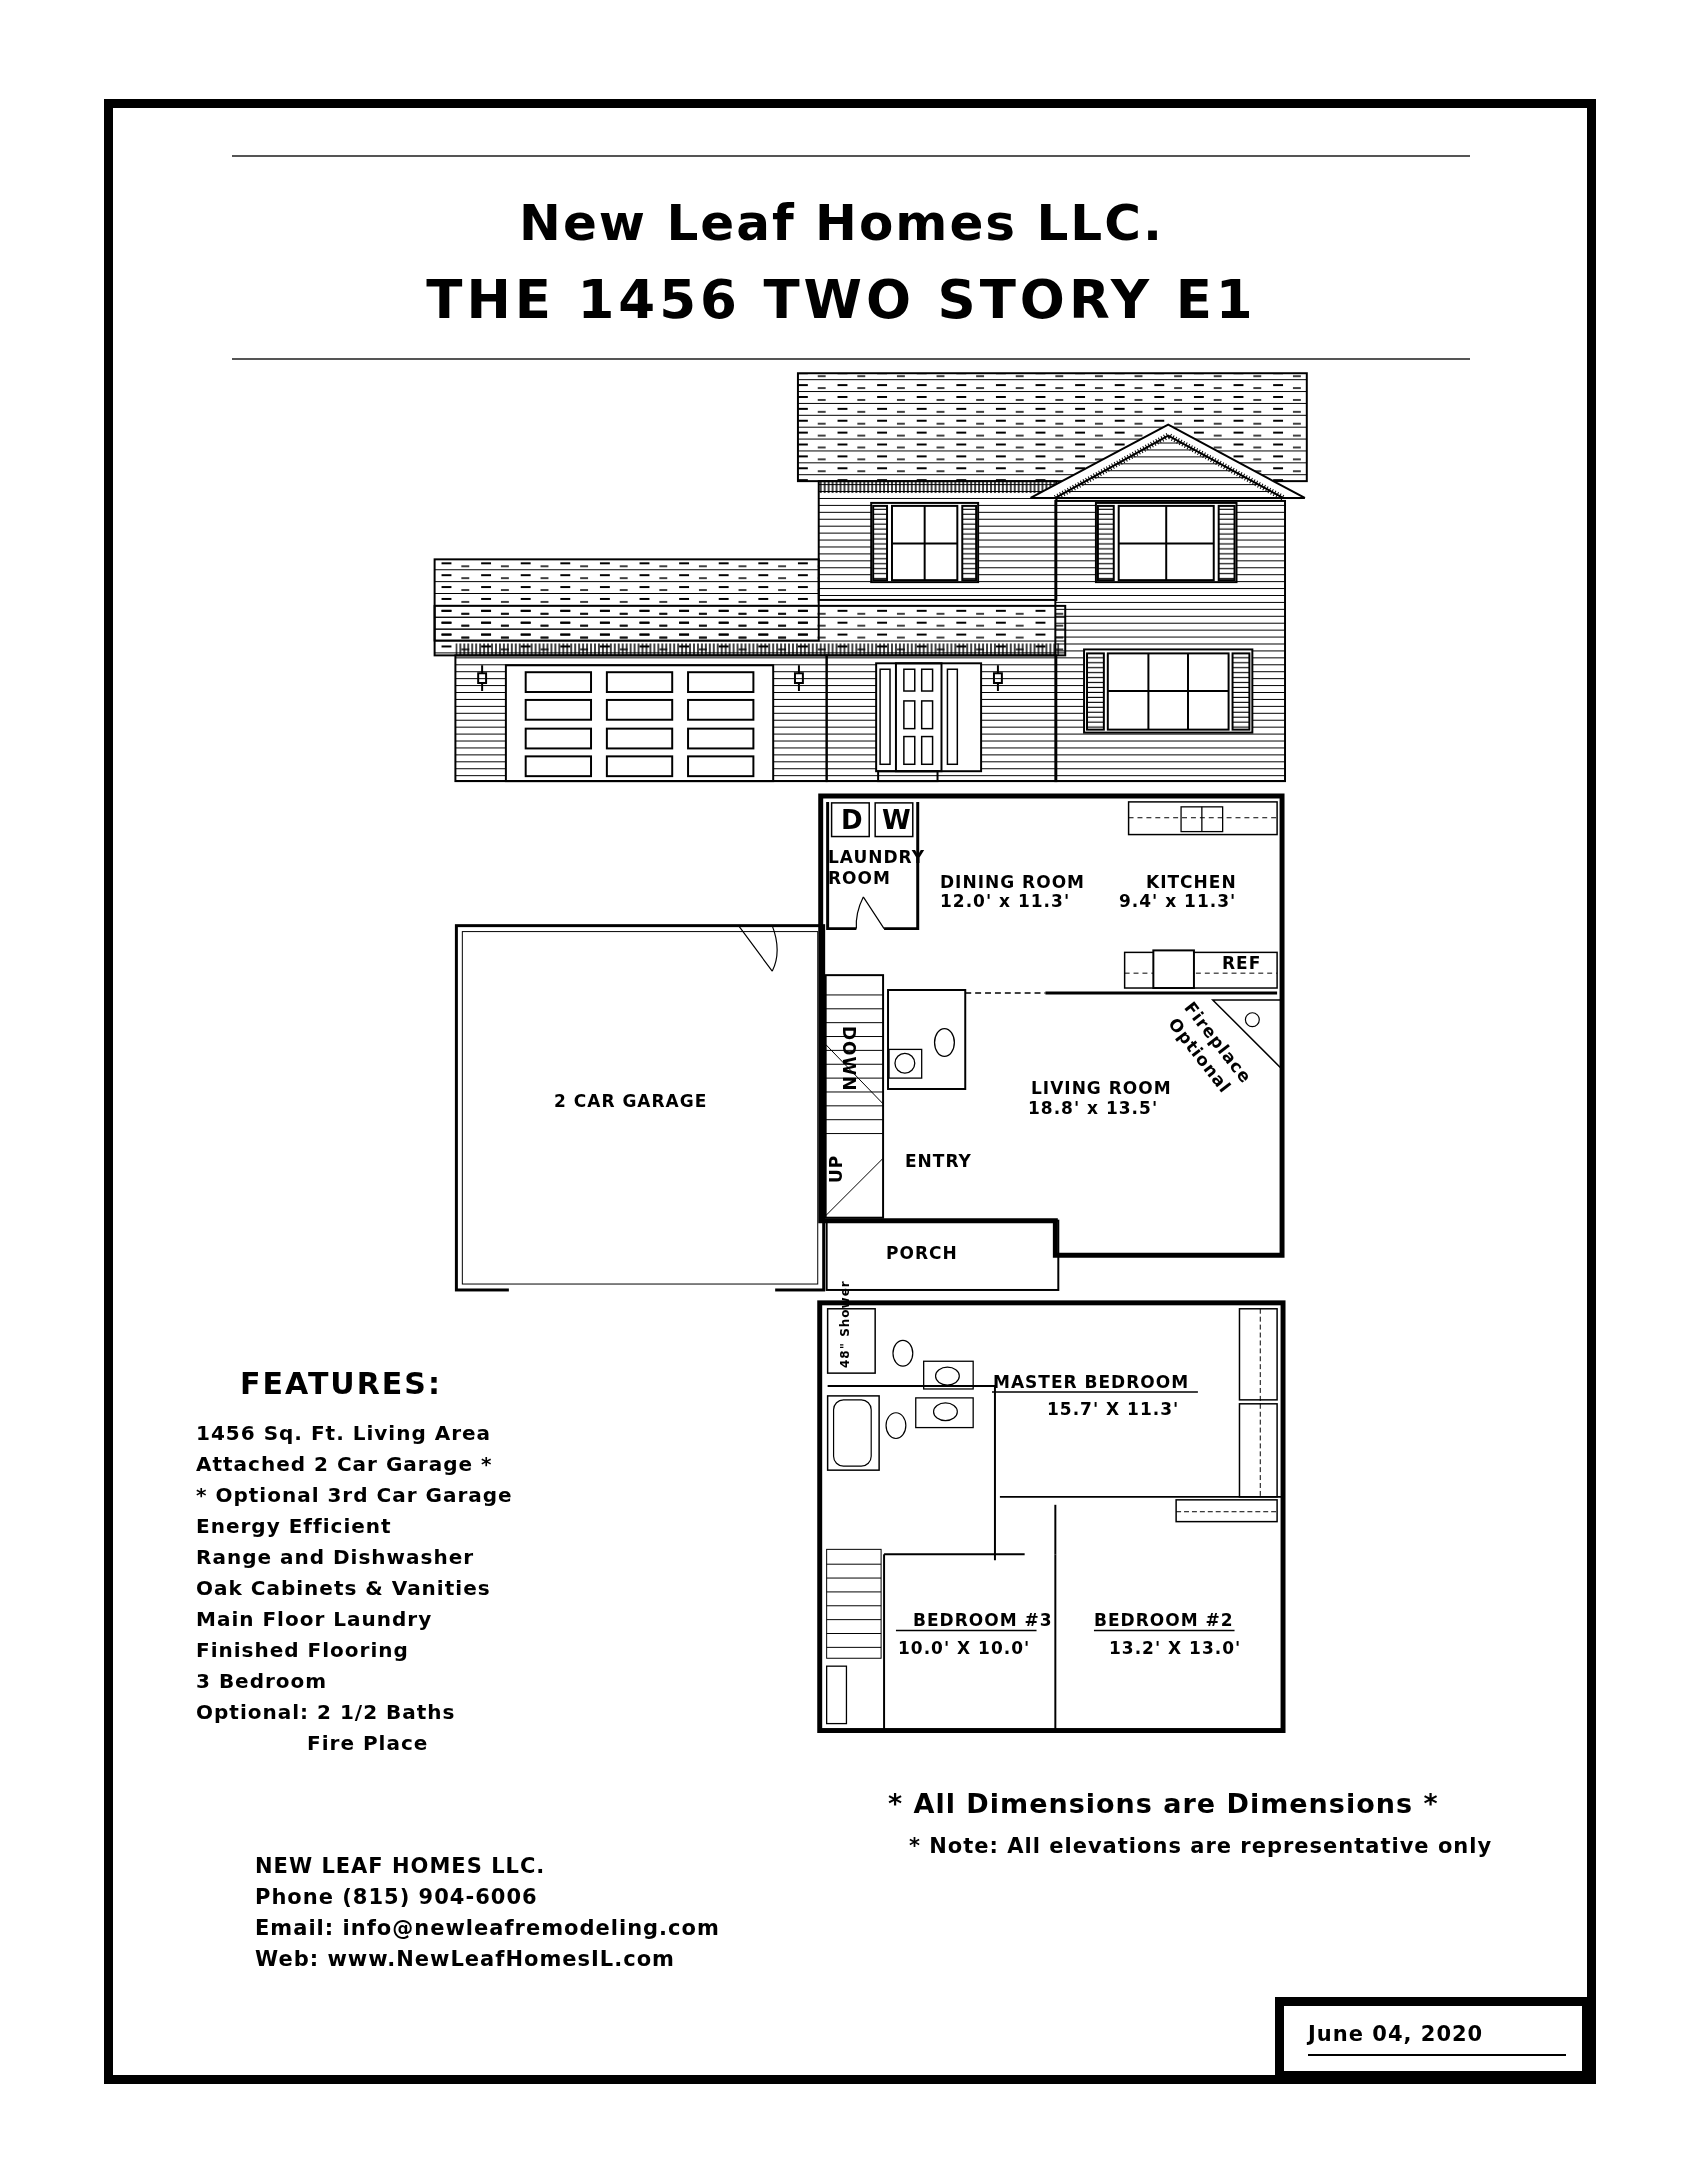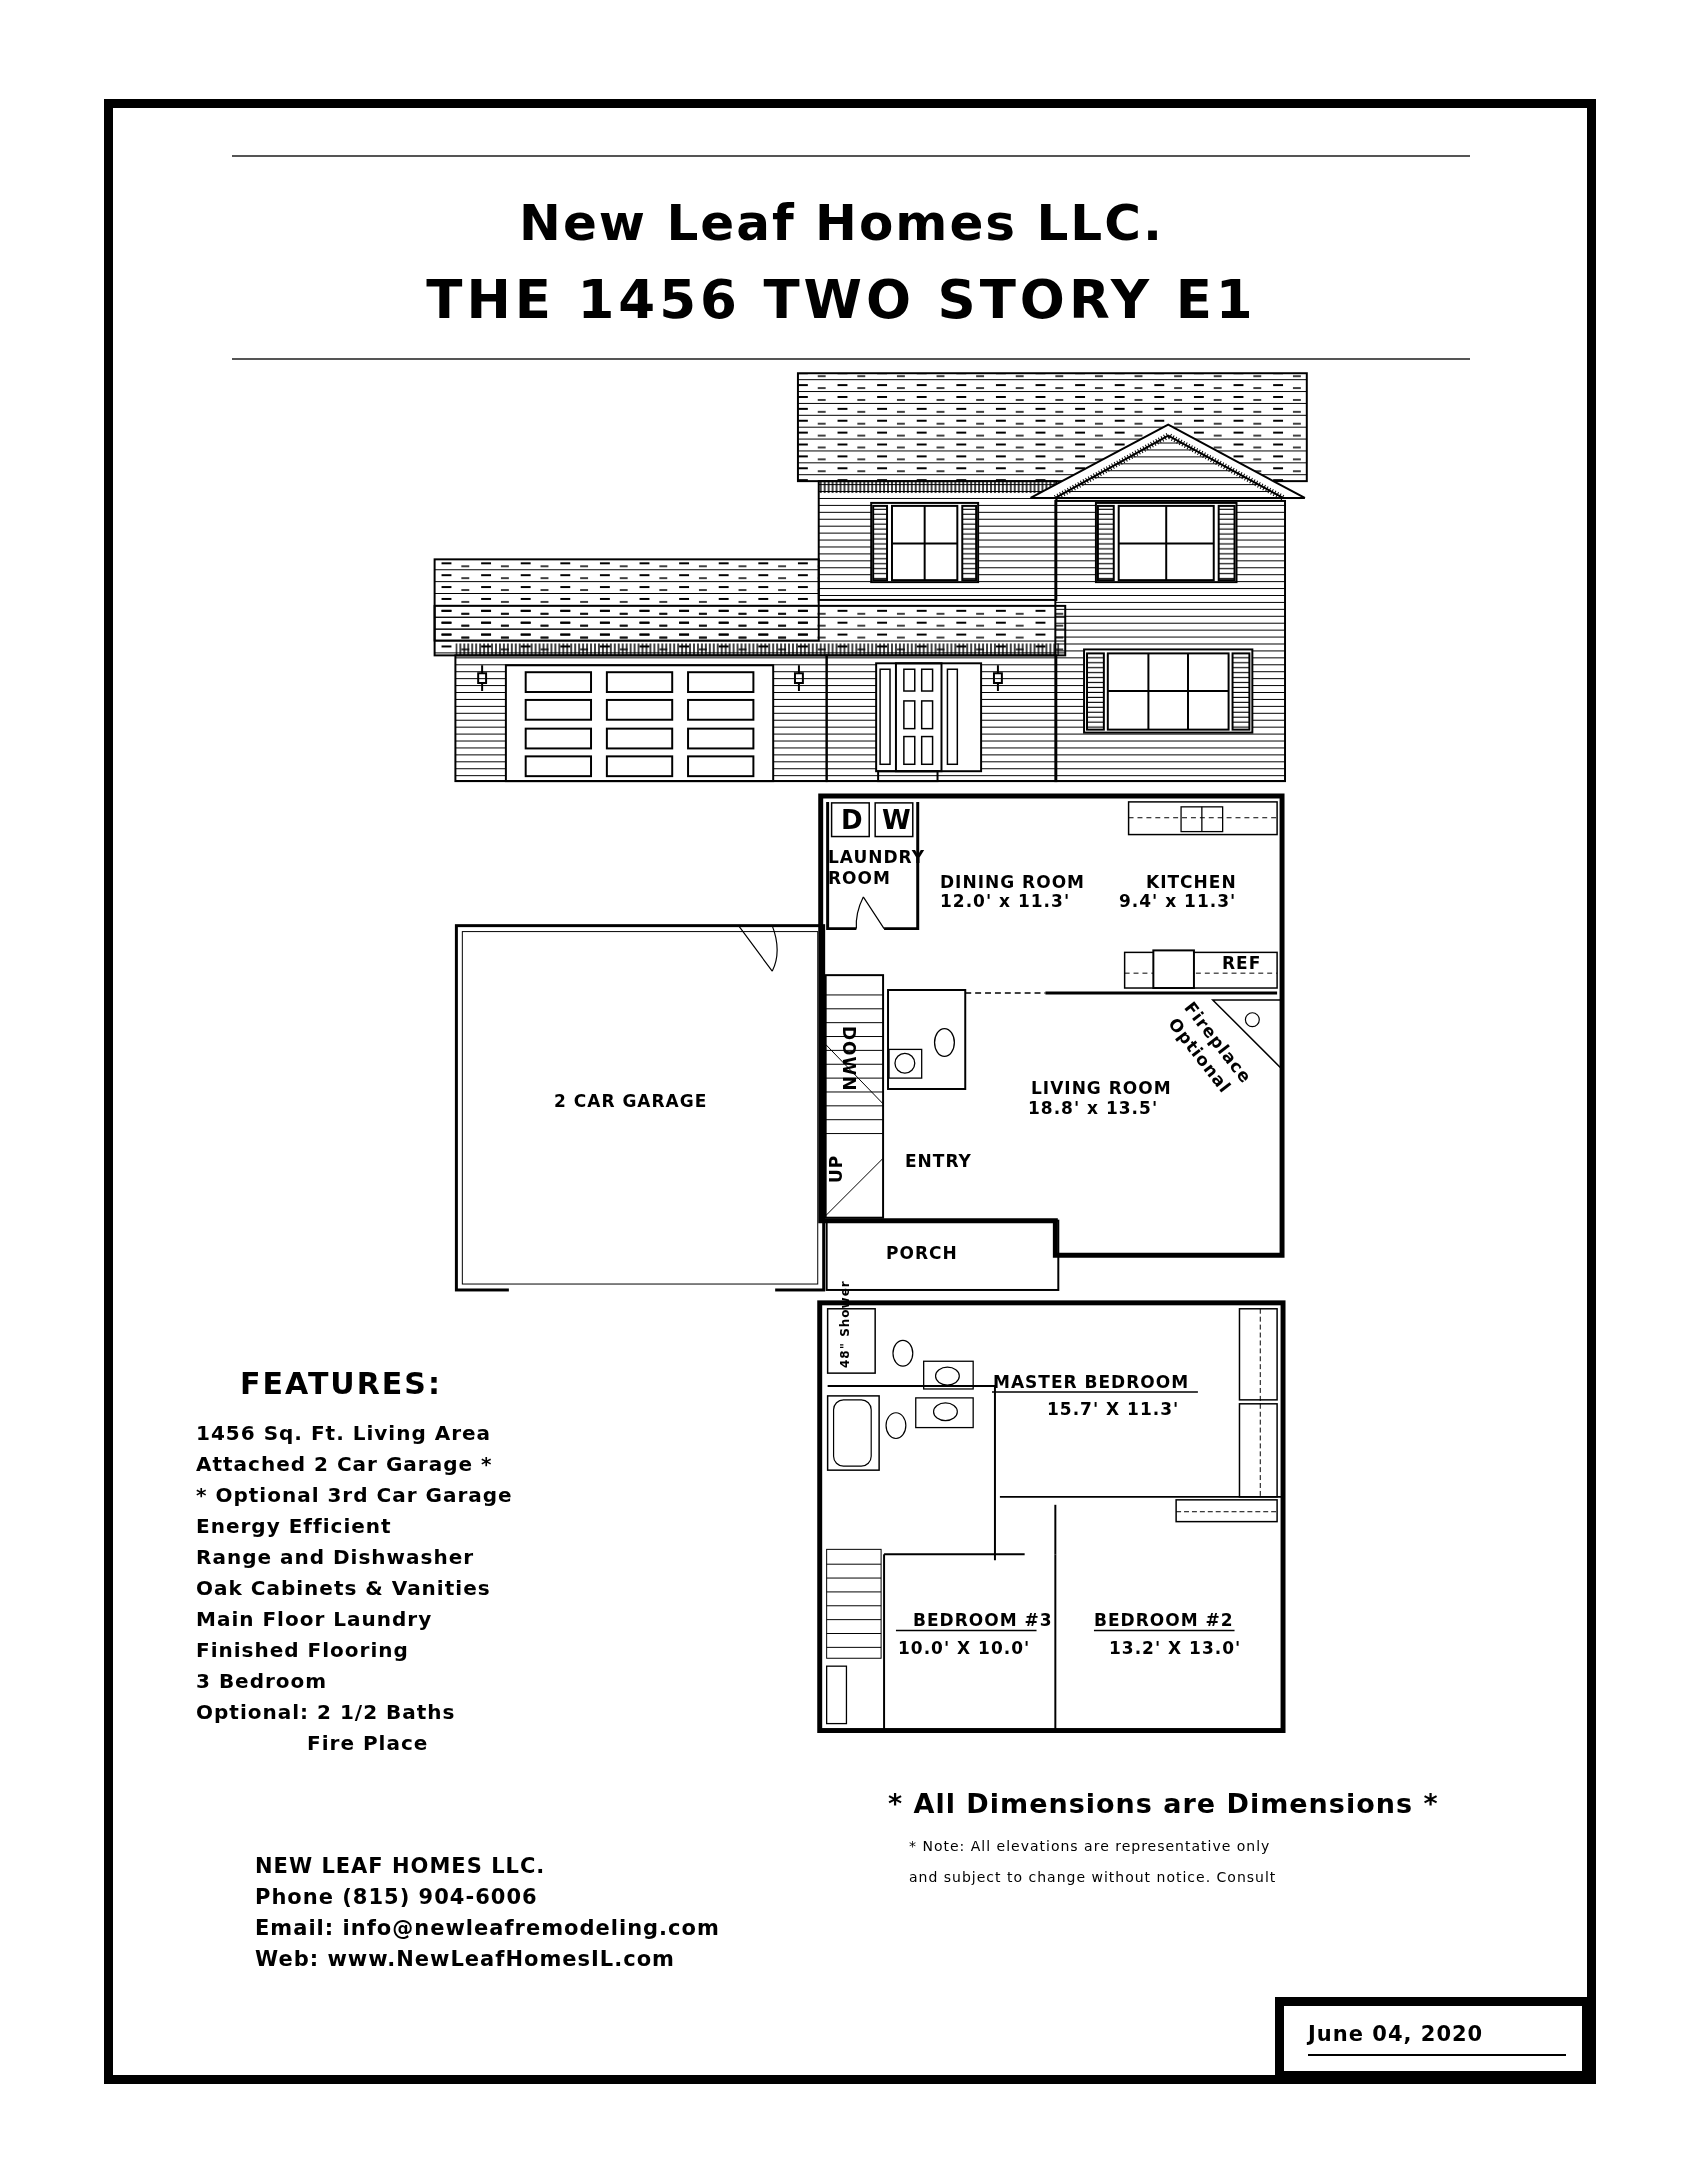--- a/index.html
+++ b/index.html
@@ -12,21 +12,21 @@
   .title { position:absolute; left:0; width:1683px; text-align:center; font-weight:bold;
            letter-spacing:2px; }
   .t1 { top:194px; font-size:50px; }
   .t2 { top:269px; font-size:53px; letter-spacing:4px; }
   .lbl { position:absolute; white-space:nowrap; font-weight:bold; letter-spacing:1px; }
   .sm { font-size:17px; }
   .feat-head { font-size:30px; font-weight:bold; letter-spacing:2px; }
   .feat-list { font-size:20px; line-height:31px; font-weight:bold; letter-spacing:1px; }
   .contact { font-size:21px; line-height:31px; font-weight:bold; letter-spacing:1px; }
   .disclaim { font-size:27px; font-weight:bold; letter-spacing:1px; }
-  .note { font-size:14px; line-height:31px; font-weight:normal; letter-spacing:1px; }
+  .note { font-size:21px; line-height:31px; font-weight:bold; letter-spacing:1px; }
   .datebox { position:absolute; left:1275px; top:1997px; width:298px; height:65px;
              border:9px solid #000; background:#fff; }
   .date { position:absolute; left:24px; top:16px; font-size:21px; font-weight:bold; letter-spacing:1px; }
   .date-line { position:absolute; left:24px; right:16px; top:48px; border-top:2px solid #000; }
   svg { position:absolute; left:0; top:0; }
 </style>
 </head>
 <body>
 
 <div class="frame"></div>
@@ -277,20 +277,19 @@
 <div class="abs contact" style="left:255px; top:1851px;">
   <div>NEW LEAF HOMES LLC.</div>
   <div>Phone (815) 904-6006</div>
   <div>Email: info@newleafremodeling.com</div>
   <div>Web: www.NewLeafHomesIL.com</div>
 </div>
 
 <div class="lbl disclaim" style="left:888px; top:1788px;">* All Dimensions are Dimensions *</div>
 <div class="abs note" style="left:909px; top:1831px;">
   <div>* Note: All elevations are representative only</div>
-  <div>and subject to change without notice. Consult</div>
 </div>
 
 <div class="datebox">
   <div class="date">June 04, 2020</div>
   <div class="date-line"></div>
 </div>
 
 
 </body></html>

